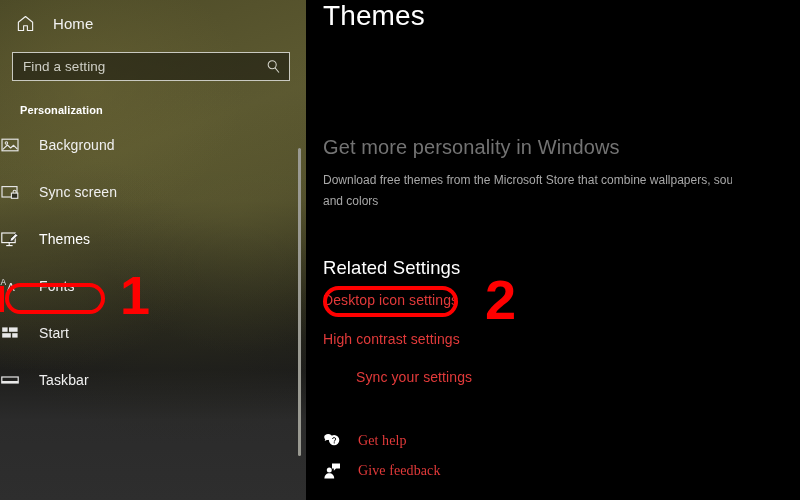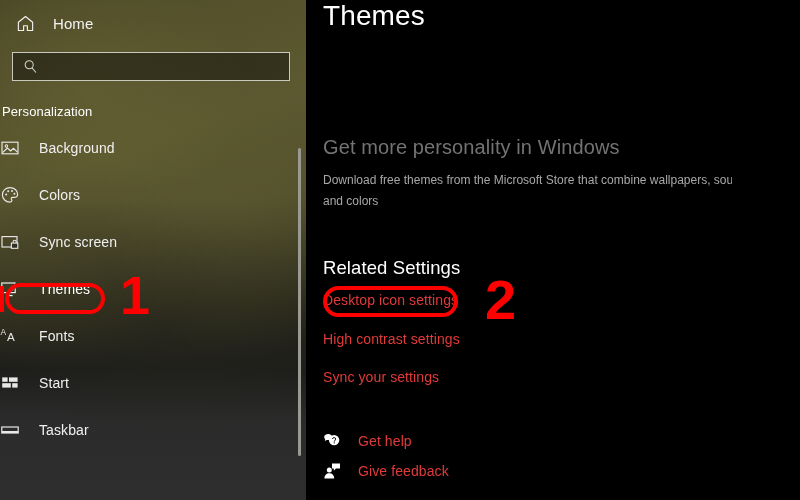--- a/index.html
+++ b/index.html
@@ -92,24 +92,24 @@
   .search-wrap .ph {
     flex: 1;
     color: #cfcfc6;
     font-size: 13.5px;
     letter-spacing: 0.1px;
   }
   .search-wrap .ic { width: 15px; height: 15px; flex: 0 0 15px; }
 
   
   .section-heading {
-    margin: 23px 0 0 2px;
+    margin: 23px 0 0 20px;
     color: #ffffff;
-    font-size: 13px;
-    font-weight: normal;
+    font-size: 11px;
+    font-weight: bold;
     letter-spacing: 0.1px;
   }
 
   
   .nav {
     margin-top: 14px;
   }
   .nav-item {
     position: relative;
     display: flex;
@@ -191,28 +191,29 @@
     position: absolute;
     left: 17px;
     color: #e23a3a;
     font-size: 14px;
     letter-spacing: 0.1px;
     text-decoration: none;
     white-space: nowrap;
   }
   .link.l1 { top: 292px; }
   .link.l2 { top: 331px; }
-  .link.l3 { top: 369px; }
+  .link.l3 { top: 369px; margin-left: 33px; }
 
   .support-row {
     position: absolute;
     left: 17px;
     display: flex;
     align-items: center;
     gap: 17px;
+    font-family: Liberation Serif, serif;
   }
   .support-row.s1 { top: 432px; }
   .support-row.s2 { top: 462px; }
   .support-row .ic { width: 18px; height: 18px; flex: 0 0 18px; display: block; }
   .support-row .lbl {
     color: #e23a3a;
     font-size: 14px;
     letter-spacing: 0.1px;
     white-space: nowrap;
   }
@@ -278,20 +279,21 @@
     <div class="home-row">
       <span class="ic">
         <svg viewBox="0 0 20 20" width="19" height="19">
           <path d="M10 2.6 L2.5 8.7 V17.4 H8.0 V12.4 H12.0 V17.4 H17.5 V8.7 Z" fill="none" stroke="#f2f2f2" stroke-width="1.2" stroke-linejoin="round" stroke-linecap="round"></path>
         </svg>
       </span>
       <span class="lbl">Home</span>
     </div>
 
     <div class="search-wrap">
+      <span class="ph">Find a setting</span>
       <span class="ic">
         <svg viewBox="0 0 16 16" width="15" height="15">
           <circle cx="6.6" cy="6.2" r="4.3" fill="none" stroke="#d6d6cc" stroke-width="1.1"></circle>
           <line x1="9.7" y1="9.4" x2="13.6" y2="14.1" stroke="#d6d6cc" stroke-width="1.1" stroke-linecap="round"></line>
         </svg>
       </span>
     </div>
 
     <div class="section-heading">Personalization</div>
 
@@ -301,32 +303,20 @@
         <span class="ic">
           <svg viewBox="0 0 20 20" width="20" height="20">
             <rect x="2" y="4.2" width="16" height="11.6" fill="none" stroke="#e8e8e8" stroke-width="1.15"></rect>
             <circle cx="6.4" cy="8.0" r="1.25" fill="none" stroke="#e8e8e8" stroke-width="1.05"></circle>
             <path d="M2.6 14.6 L7.4 10.0 L10.6 13.0 L13.6 10.3 L17.4 14.1" fill="none" stroke="#e8e8e8" stroke-width="1.15" stroke-linejoin="round"></path>
           </svg>
         </span>
         <span class="lbl">Background</span>
       </div>
 
-      <div class="nav-item">
-        <span class="ic">
-          <svg viewBox="0 0 20 20" width="20" height="20">
-            <path d="M10 2.6 C5.7 2.6 2.4 5.7 2.4 9.8 C2.4 13.9 5.7 17.1 10 17.1 C11.3 17.1 11.9 16.4 11.9 15.6 C11.9 14.8 11.2 14.3 11.2 13.6 C11.2 12.9 11.8 12.4 12.6 12.4 L14.2 12.4 C16.1 12.4 17.6 11.0 17.6 9.2 C17.6 5.5 14.2 2.6 10 2.6 Z" fill="none" stroke="#e8e8e8" stroke-width="1.15"></path>
-            <circle cx="6.2" cy="9.4" r="1.0" fill="#e8e8e8"></circle>
-            <circle cx="8.2" cy="6.2" r="1.0" fill="#e8e8e8"></circle>
-            <circle cx="12.0" cy="6.0" r="1.0" fill="#e8e8e8"></circle>
-            <circle cx="14.4" cy="8.7" r="1.0" fill="#e8e8e8"></circle>
-          </svg>
-        </span>
-        <span class="lbl">Colors</span>
-      </div>
 
       <div class="nav-item">
         <span class="ic">
           <svg viewBox="0 0 20 20" width="20" height="20">
             <rect x="2" y="4.6" width="15" height="10.4" fill="none" stroke="#e8e8e8" stroke-width="1.15"></rect>
             <rect x="11.4" y="11.1" width="6.4" height="5.2" fill="#2e2e22" stroke="#e8e8e8" stroke-width="1.1"></rect>
             <path d="M13.1 11.1 V9.7 a1.5 1.5 0 0 1 3 0 V11.1" fill="none" stroke="#e8e8e8" stroke-width="1.05"></path>
           </svg>
         </span>
         <span class="lbl">Sync screen</span>

